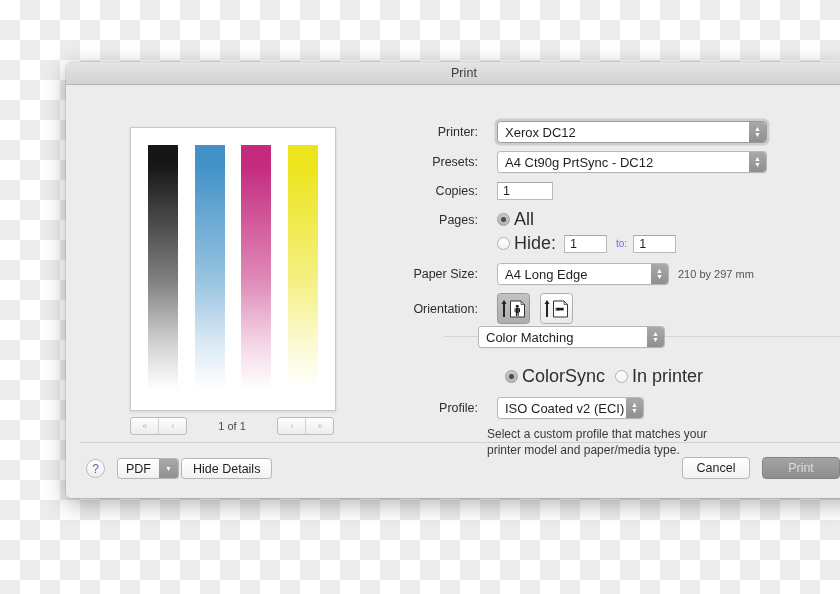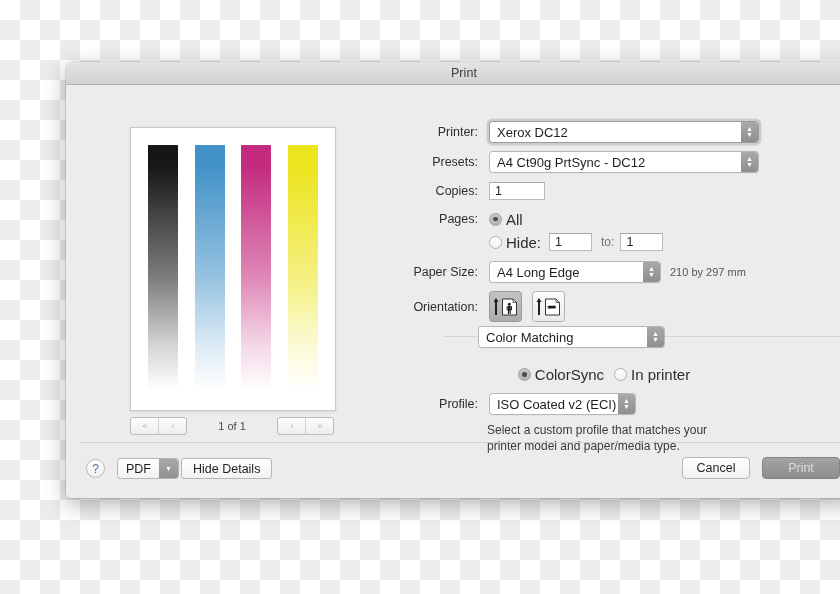--- a/index.html
+++ b/index.html
@@ -131,21 +131,21 @@
   }
   .row {
     display: flex;
     align-items: center;
     margin-bottom: 8px;
     min-height: 20px;
   }
   .row-label {
     width: 112px;
     text-align: right;
-    padding-right: 11px;
+    padding-right: 19px;
     font-size: 12.5px;
     color: #2e2e2e;
     flex: none;
   }
 
   
   .popup {
     position: relative;
     height: 20px;
     border: 1px solid #b6b6b6;
@@ -217,29 +217,29 @@
     background: linear-gradient(to bottom, #c8c8c8, #b4b4b4);
     border-color: #a0a0a0;
   }
   .radio.on::after {
     content: "";
     width: 4.5px; height: 4.5px;
     border-radius: 50%;
     background: #4c4c4c;
   }
   .radio-label {
-    font-size: 15px;
+    font-size: 18px;
     color: #2e2e2e;
     margin-left: 4px;
     white-space: nowrap;
   }
 
   .inline-text {
-    font-size: 12px;
-    color: #737373;
+    font-size: 10px;
+    color: #8b5cf6;
     margin: 0 6px 0 9px;
   }
   .paper-dims {
     font-size: 11px;
     color: #555;
     margin-left: 9px;
     white-space: nowrap;
   }
 
   

